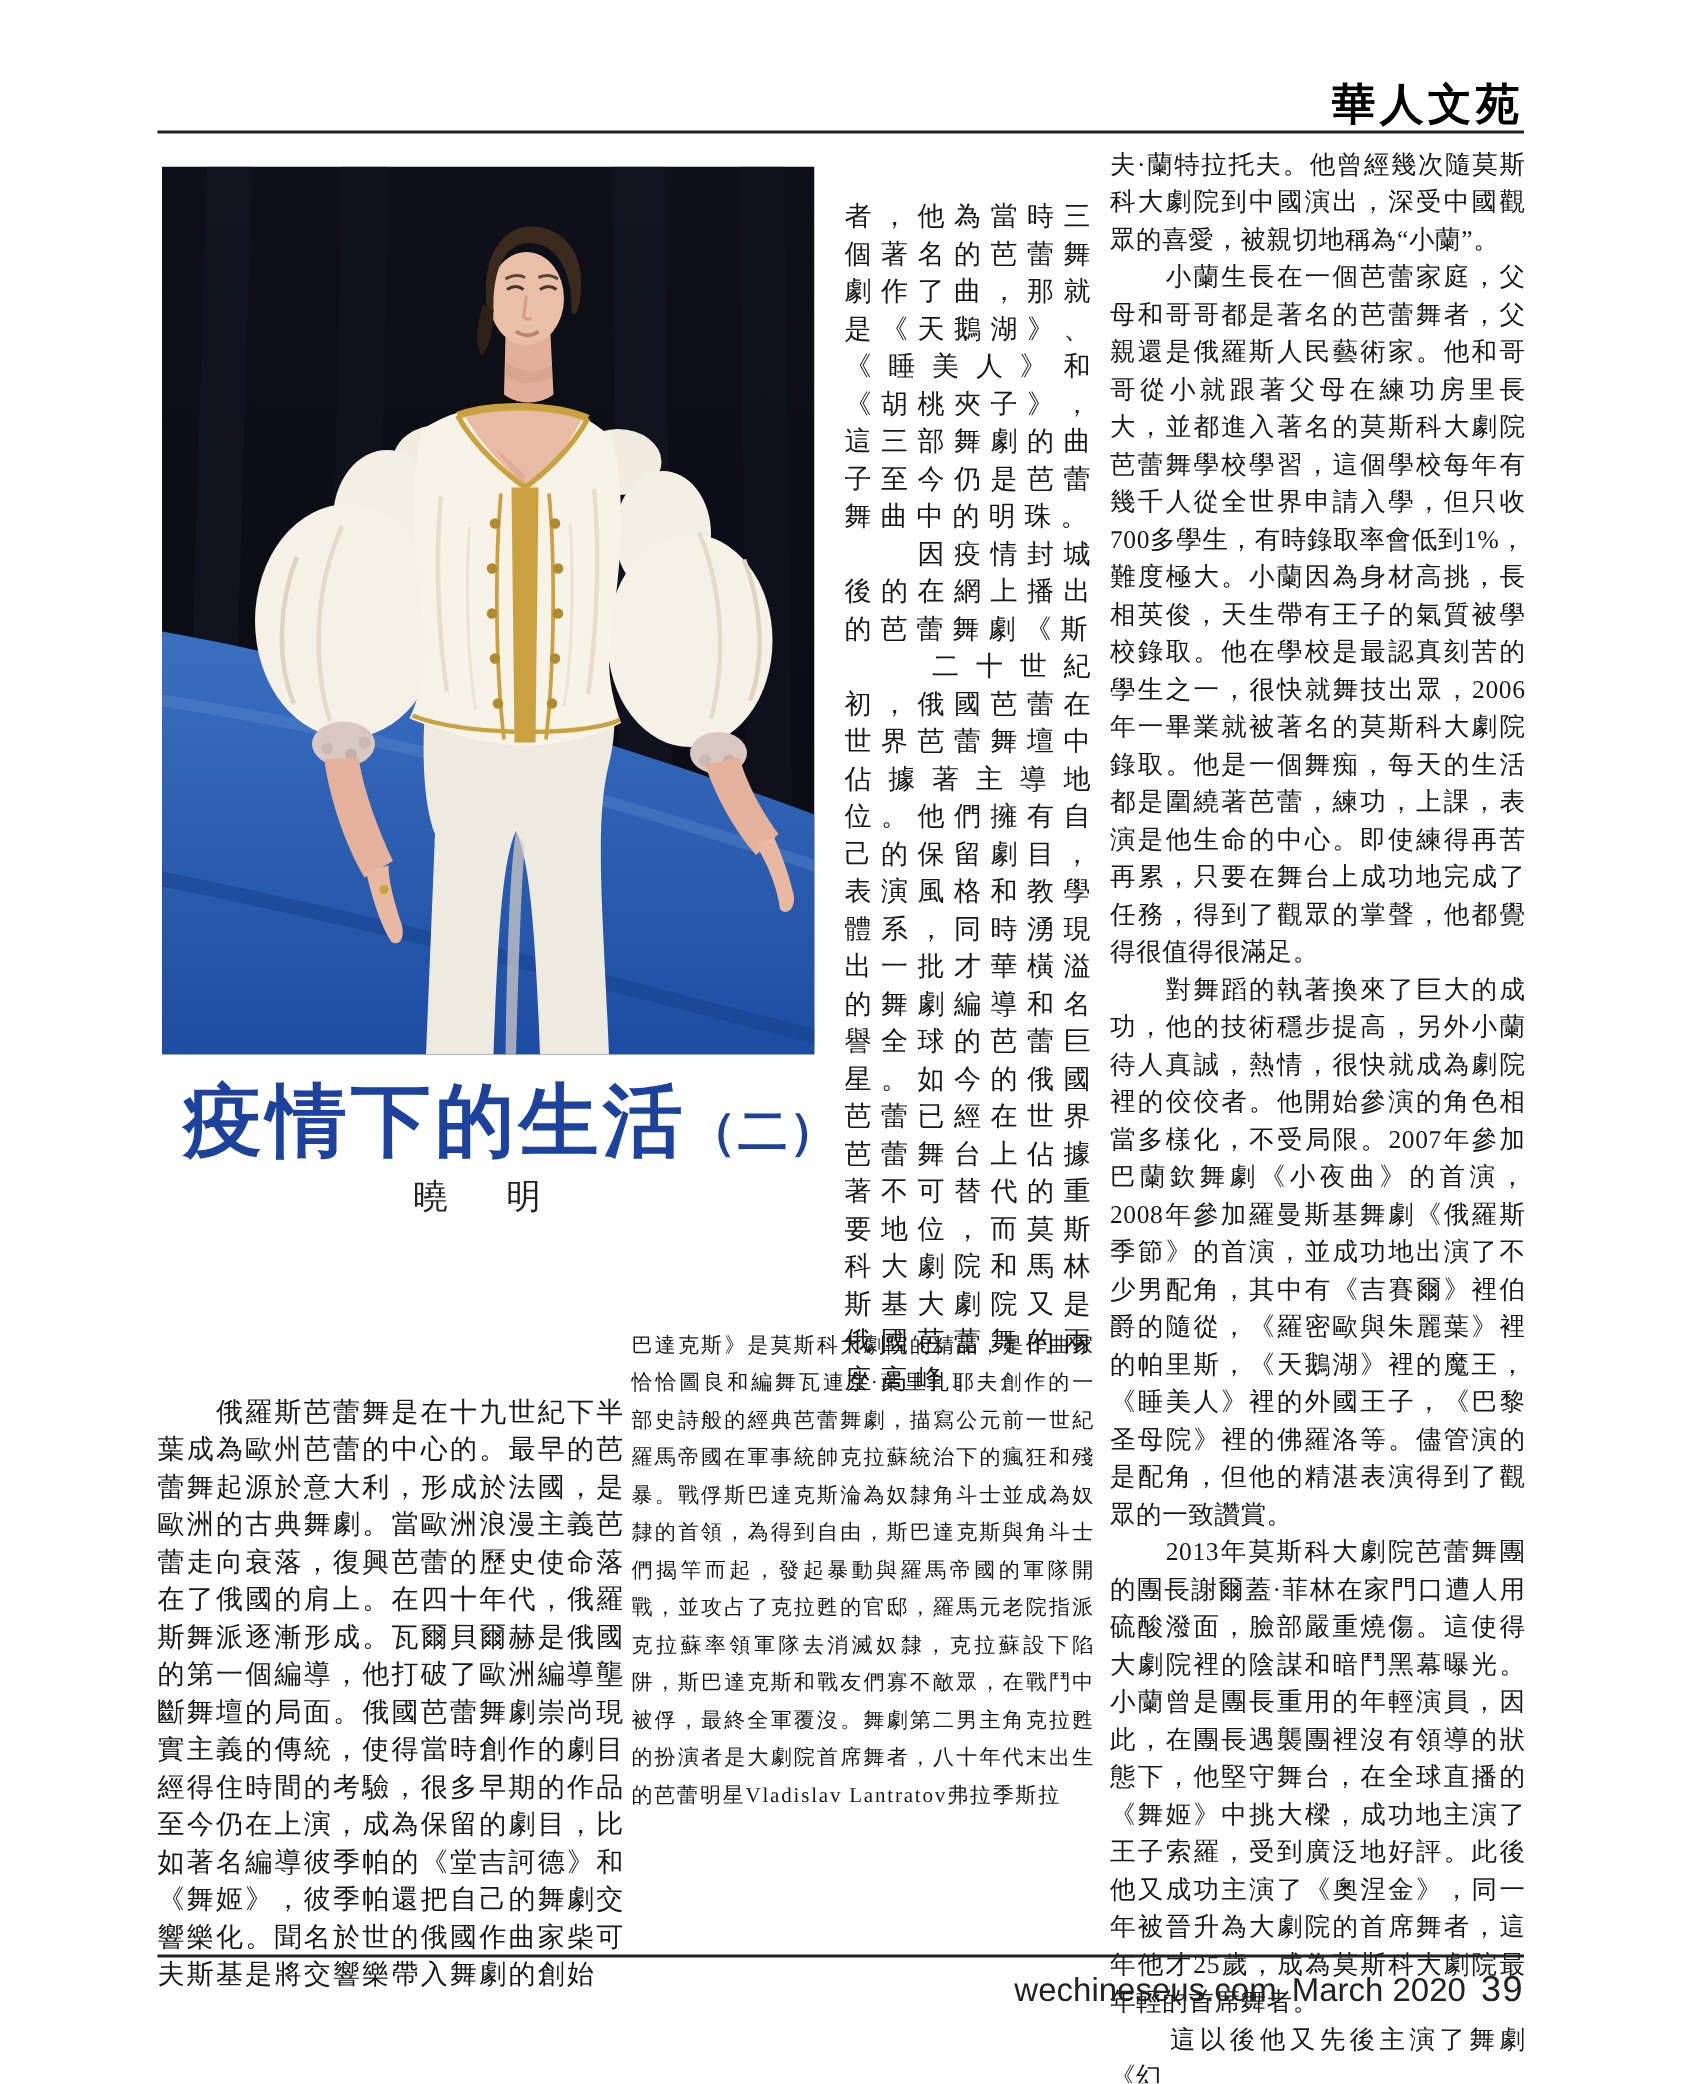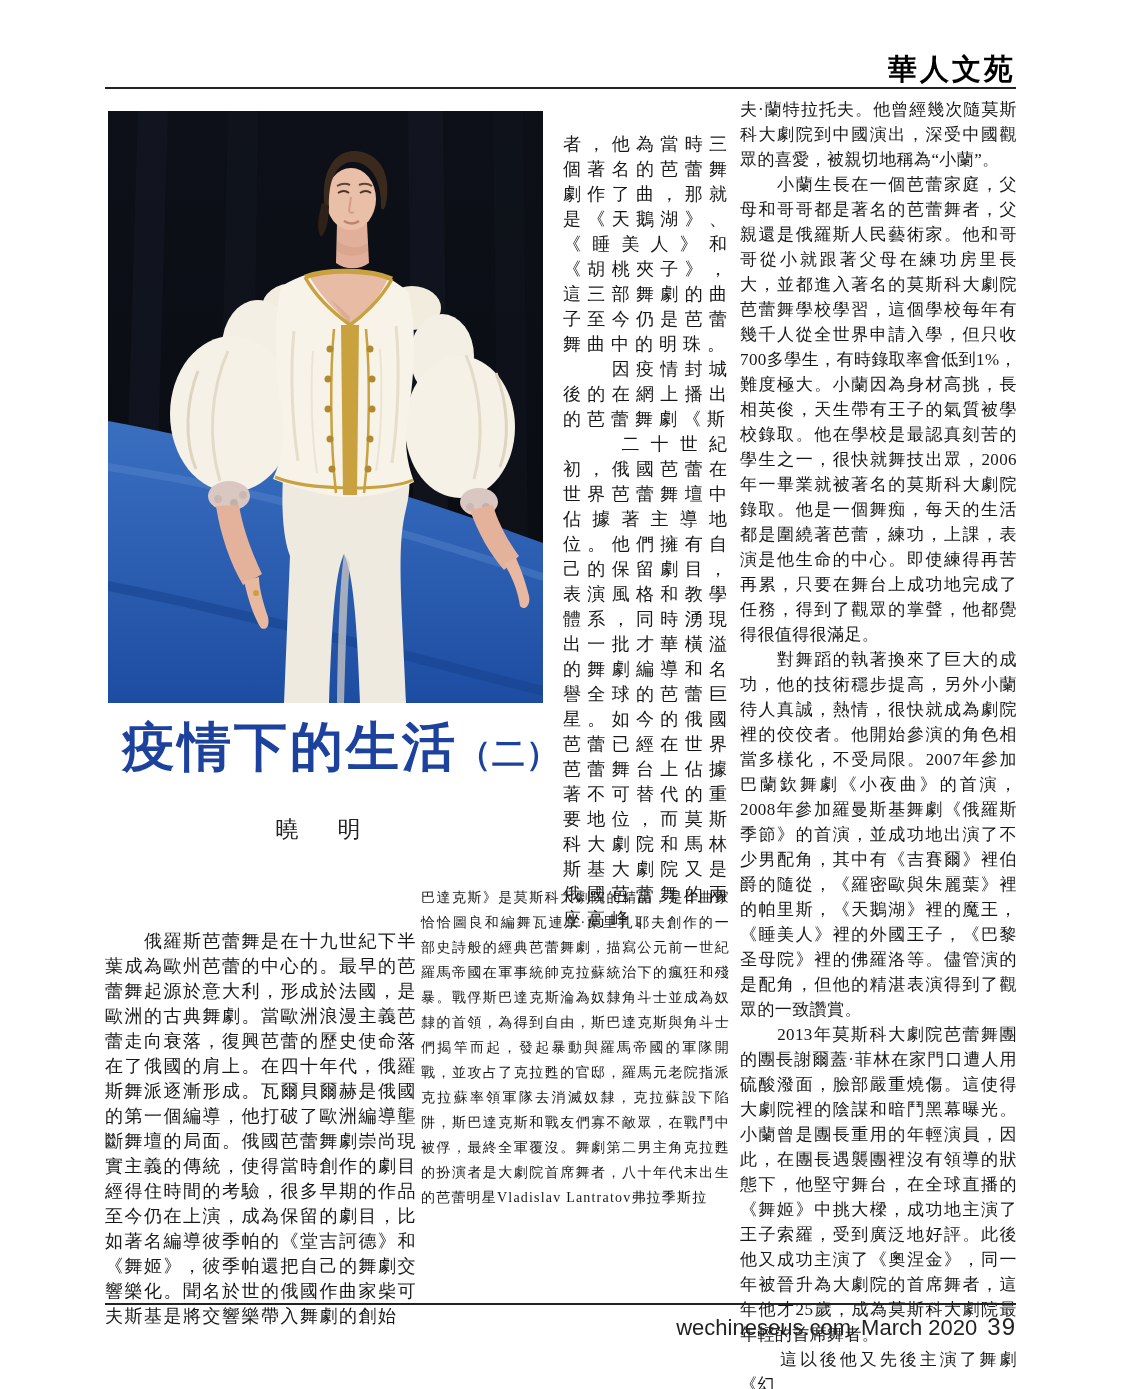--- a/index.html
+++ b/index.html
@@ -20,21 +20,21 @@
     position:absolute; left:108px; top:111px; width:435px; height:592px;
   }
 
   .article-title {
     position:absolute; left:122px; top:712px; width:420px; height:80px;
     color:#1d429d; font-weight:bold; font-size:53px; letter-spacing:3px;
     font-family:"DejaVu Serif", serif; white-space:nowrap;
   }
   .article-title .suffix { font-size:33px; font-weight:bold; letter-spacing:1px; }
   .author {
-    position:absolute; left:122px; top:814px; width:400px; text-align:center;
+    position:absolute; left:122px; top:782px; width:400px; text-align:center;
     font-size:23px; letter-spacing:8px; color:#222;
   }
 
   .col {
     position:absolute; text-align:justify; text-justify:inter-ideograph;
     line-height:25px; color:#181818;
   }
   .col p { margin:0; padding:0; }
   #col1 { left:105px; top:881px; width:312px; font-size:18px; letter-spacing:1.5px;margin-top:48px; }
   #col2n { left:563px; top:97px;  width:170px; font-size:18px; letter-spacing:6px;margin-top:35px; }

